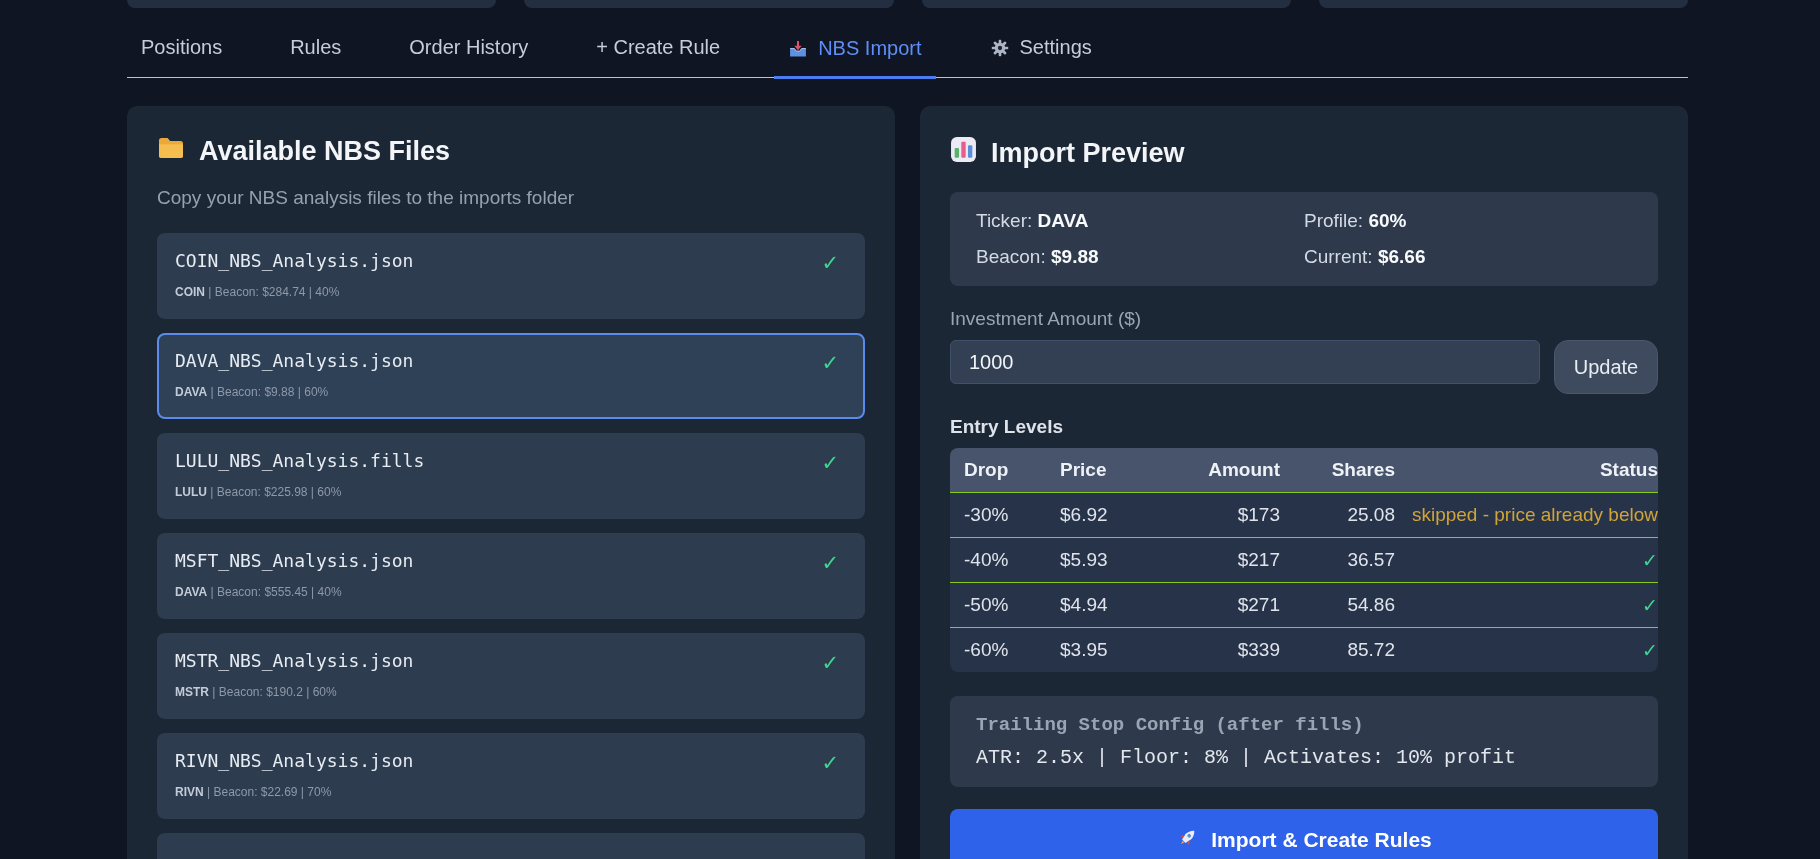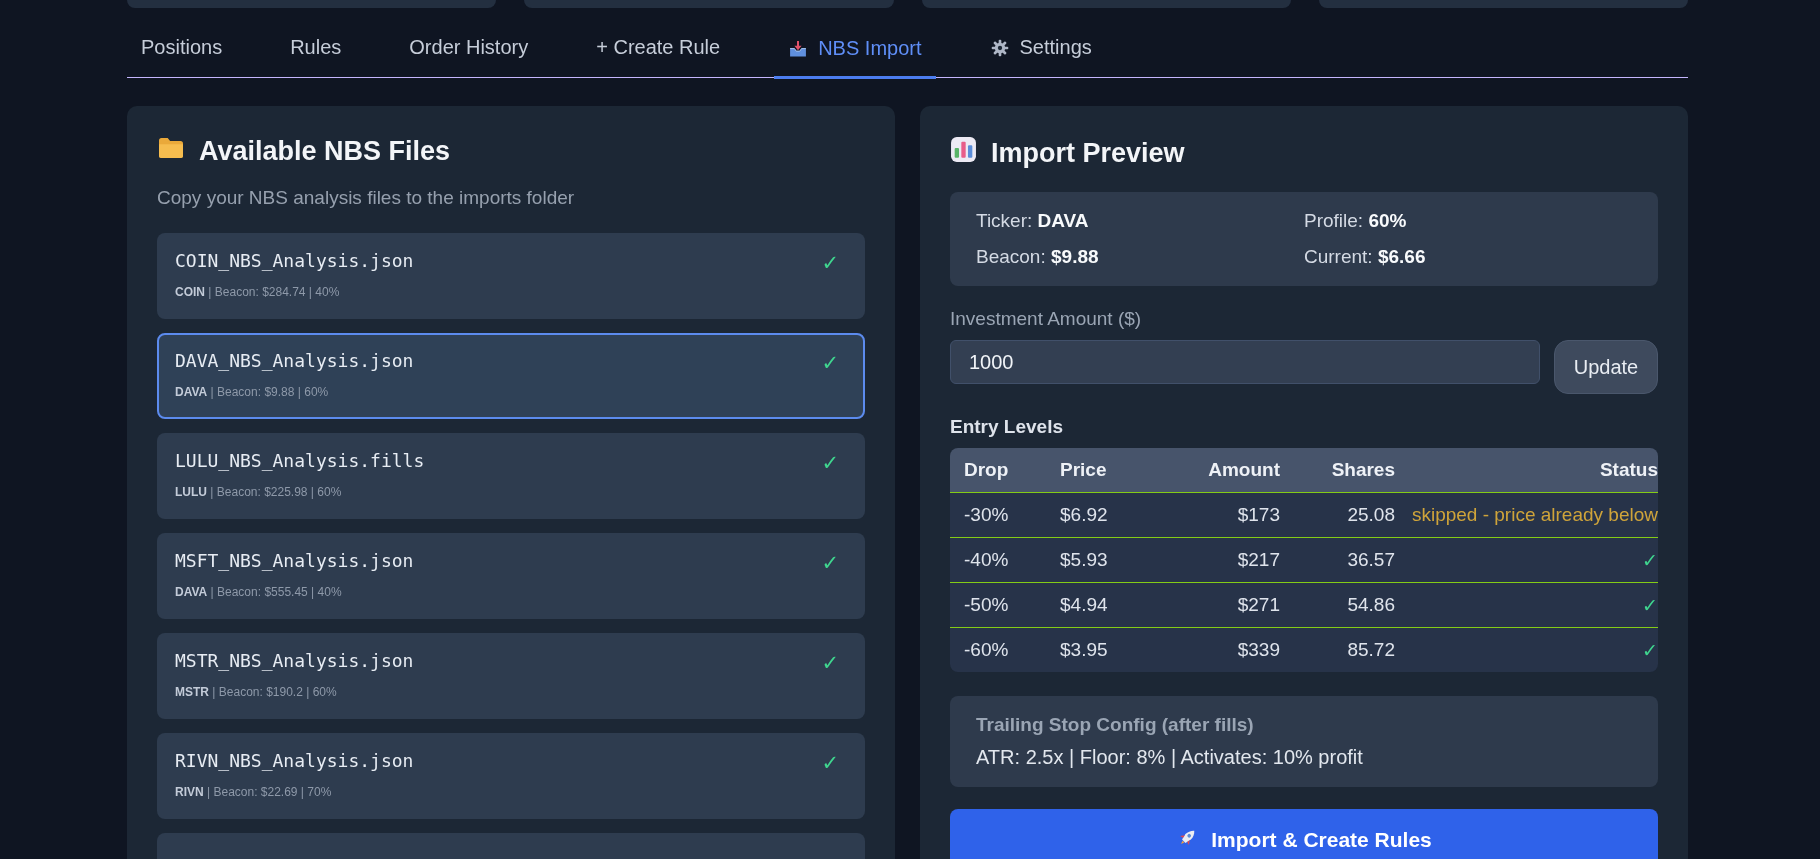--- a/index.html
+++ b/index.html
@@ -70,21 +70,21 @@
   .trow { background:#273349; height:45px; border-top:1px solid #84cc16; font-size:19px; color:#dfe4ec; }
   .c1 { padding-left:14px; text-align:left; }
   .c2 { text-align:left; }
   .c3 { text-align:right; }
   .c4 { text-align:right; }
   .c5 { text-align:right; }
   .status-ok { color:#3fd68f; }
   .status-warn { color:#cfa43a; }
 
   
-  .trailing-box { margin-top:24px; background:#2e3a4c; border-radius:8px; padding:18px 26px; }
+  .trailing-box { margin-top:24px; background:#2e3a4c; border-radius:8px; padding:18px 26px;font-family:Liberation Mono, monospace; }
   .trailing-title { font-size:19px; font-weight:700; color:#9aa5b4; }
   .trailing-detail { margin-top:10px; font-size:20px; color:#e2e7ee; }
 
   
   .import-btn {
     margin-top:22px; width:100%; height:62px; background:#2f62ea; border:none; border-radius:8px;
     color:#ffffff; font-size:21px; font-weight:700; font-family:inherit; cursor:pointer;
     display:flex; align-items:center; justify-content:center; gap:12px;
   }
 </style>

